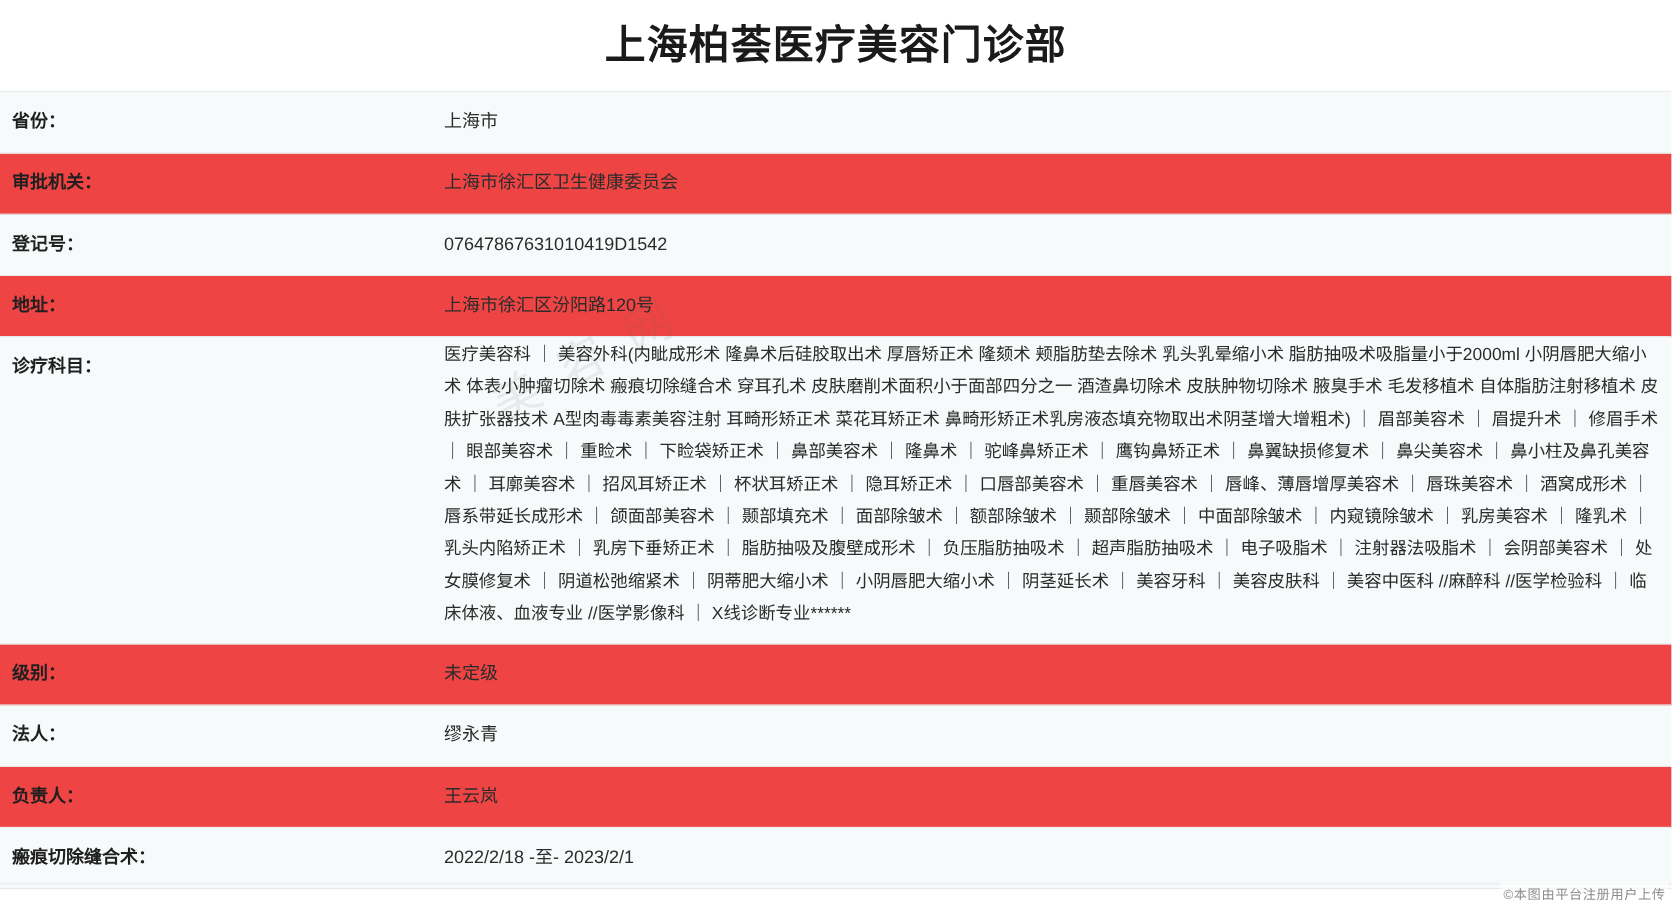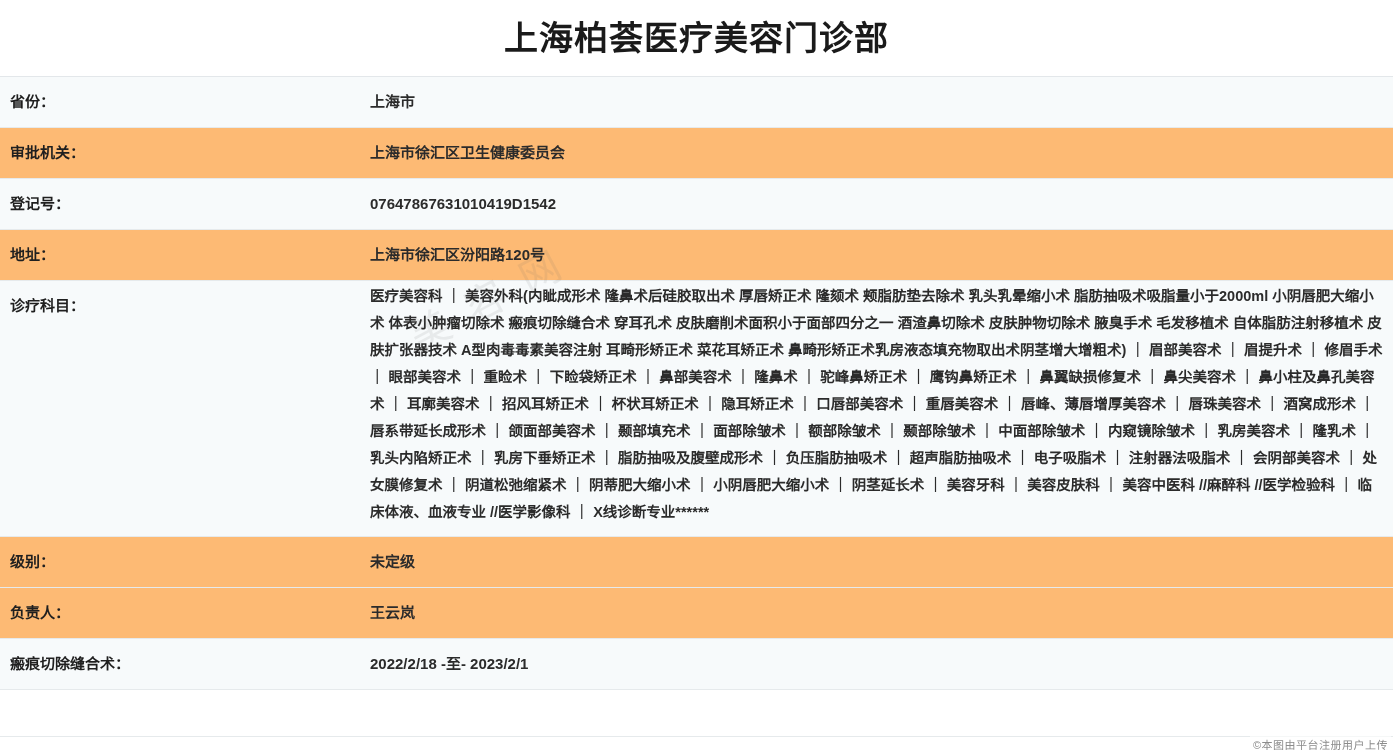--- a/index.html
+++ b/index.html
@@ -53,27 +53,26 @@
     width: 340px;
     padding-left: 10px;
     font-weight: bold;
     color: #1f1f1f;
     white-space: nowrap;
   }
   td.value {
     color: #2b2b2b;
     padding-left: 14px;
     padding-right: 16px;
-    font-weight: bold;
   }
   tr.alt td {
     background: #f7fafb;
   }
   tr.plain td {
-    background: #fdba74;
+    background: #ef4444;
   }
   td.value.scope {
     line-height: 27px;
     font-size: 14.5px;
     padding-top: 2px;
     padding-bottom: 10px;
   }
   .watermark {
     position: absolute;
     left: 430px;
@@ -137,20 +136,24 @@
         <td class="value">上海市徐汇区汾阳路120号</td>
       </tr>
       <tr class="alt">
         <td class="label">诊疗科目：</td>
         <td class="value scope">医疗美容科 ｜ 美容外科(内眦成形术 隆鼻术后硅胶取出术 厚唇矫正术 隆颏术 颊脂肪垫去除术 乳头乳晕缩小术 脂肪抽吸术吸脂量小于2000ml 小阴唇肥大缩小术 体表小肿瘤切除术 瘢痕切除缝合术 穿耳孔术 皮肤磨削术面积小于面部四分之一 酒渣鼻切除术 皮肤肿物切除术 腋臭手术 毛发移植术 自体脂肪注射移植术 皮肤扩张器技术 A型肉毒毒素美容注射 耳畸形矫正术 菜花耳矫正术 鼻畸形矫正术乳房液态填充物取出术阴茎增大增粗术) ｜ 眉部美容术 ｜ 眉提升术 ｜ 修眉手术 ｜ 眼部美容术 ｜ 重睑术 ｜ 下睑袋矫正术 ｜ 鼻部美容术 ｜ 隆鼻术 ｜ 驼峰鼻矫正术 ｜ 鹰钩鼻矫正术 ｜ 鼻翼缺损修复术 ｜ 鼻尖美容术 ｜ 鼻小柱及鼻孔美容术 ｜ 耳廓美容术 ｜ 招风耳矫正术 ｜ 杯状耳矫正术 ｜ 隐耳矫正术 ｜ 口唇部美容术 ｜ 重唇美容术 ｜ 唇峰、薄唇增厚美容术 ｜ 唇珠美容术 ｜ 酒窝成形术 ｜ 唇系带延长成形术 ｜ 颌面部美容术 ｜ 颞部填充术 ｜ 面部除皱术 ｜ 额部除皱术 ｜ 颞部除皱术 ｜ 中面部除皱术 ｜ 内窥镜除皱术 ｜ 乳房美容术 ｜ 隆乳术 ｜ 乳头内陷矫正术 ｜ 乳房下垂矫正术 ｜ 脂肪抽吸及腹壁成形术 ｜ 负压脂肪抽吸术 ｜ 超声脂肪抽吸术 ｜ 电子吸脂术 ｜ 注射器法吸脂术 ｜ 会阴部美容术 ｜ 处女膜修复术 ｜ 阴道松弛缩紧术 ｜ 阴蒂肥大缩小术 ｜ 小阴唇肥大缩小术 ｜ 阴茎延长术 ｜ 美容牙科 ｜ 美容皮肤科 ｜ 美容中医科 //麻醉科 //医学检验科 ｜ 临床体液、血液专业 //医学影像科 ｜ X线诊断专业******</td>
       </tr>
       <tr class="plain">
         <td class="label">级别：</td>
         <td class="value">未定级</td>
       </tr>
+      <tr class="alt">
+        <td class="label">法人：</td>
+        <td class="value">缪永青</td>
+      </tr>
       <tr class="plain">
         <td class="label">负责人：</td>
         <td class="value">王云岚</td>
       </tr>
       <tr class="alt">
         <td class="label">瘢痕切除缝合术：</td>
         <td class="value">2022/2/18 -至- 2023/2/1</td>
       </tr>
     </tbody>
   </table>

